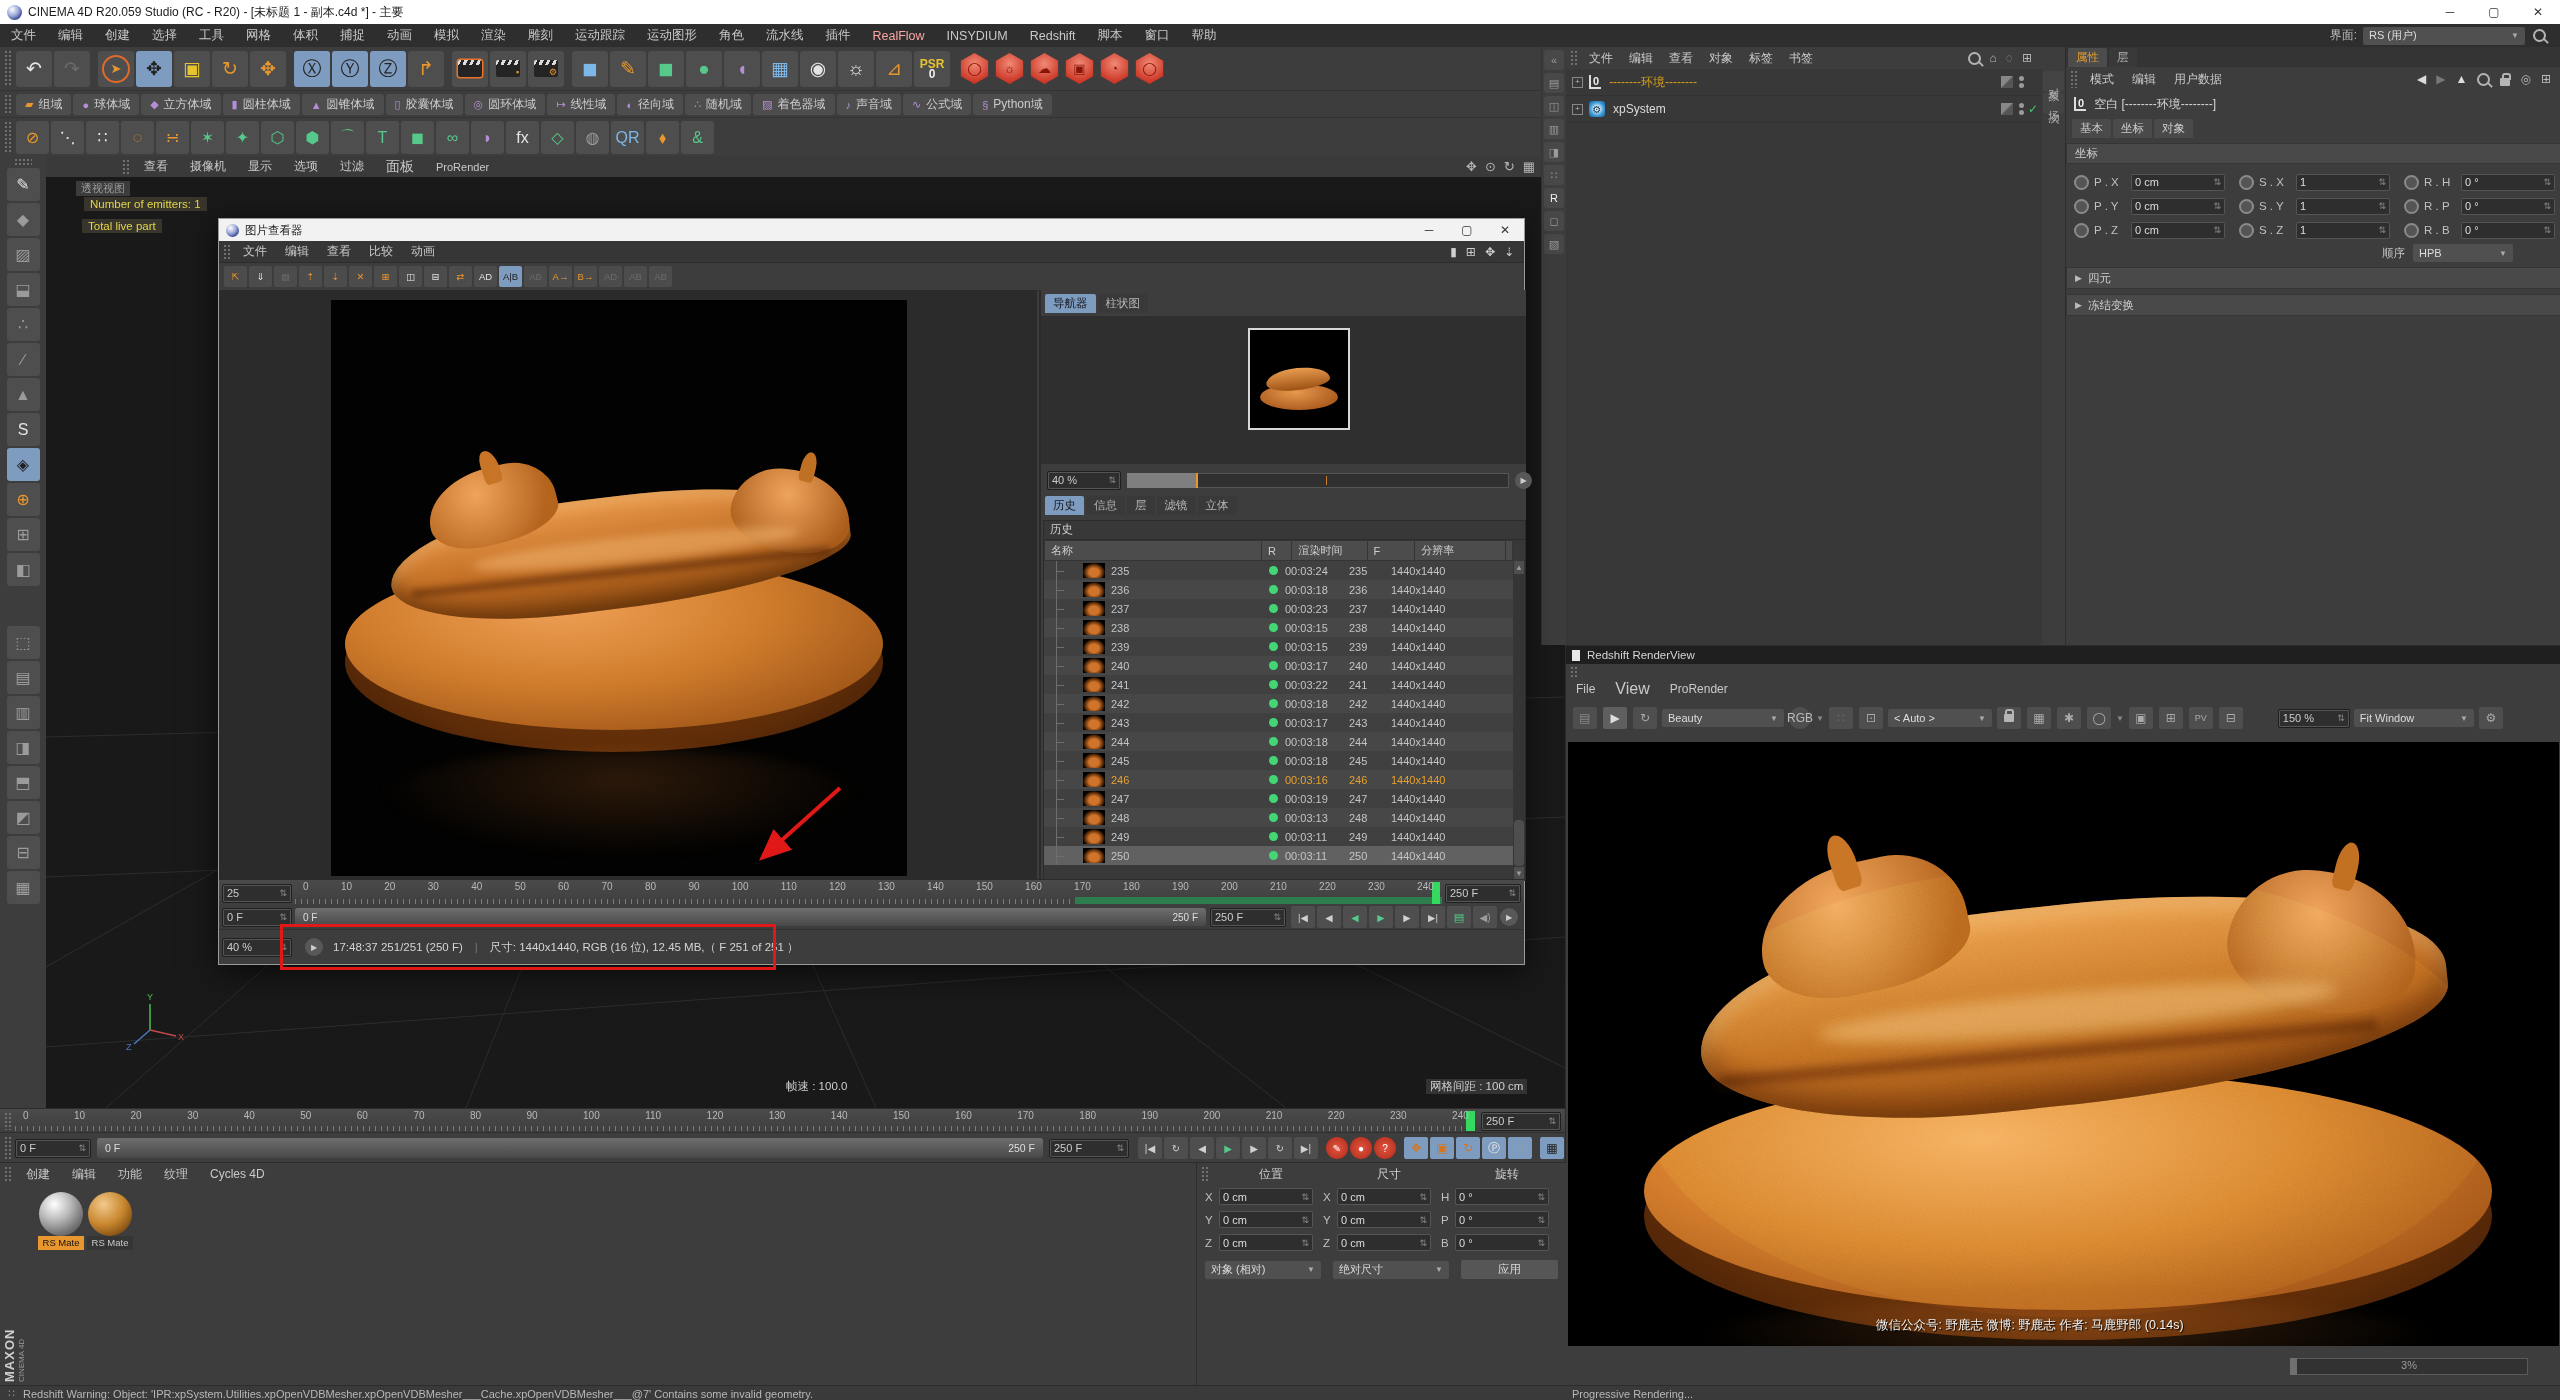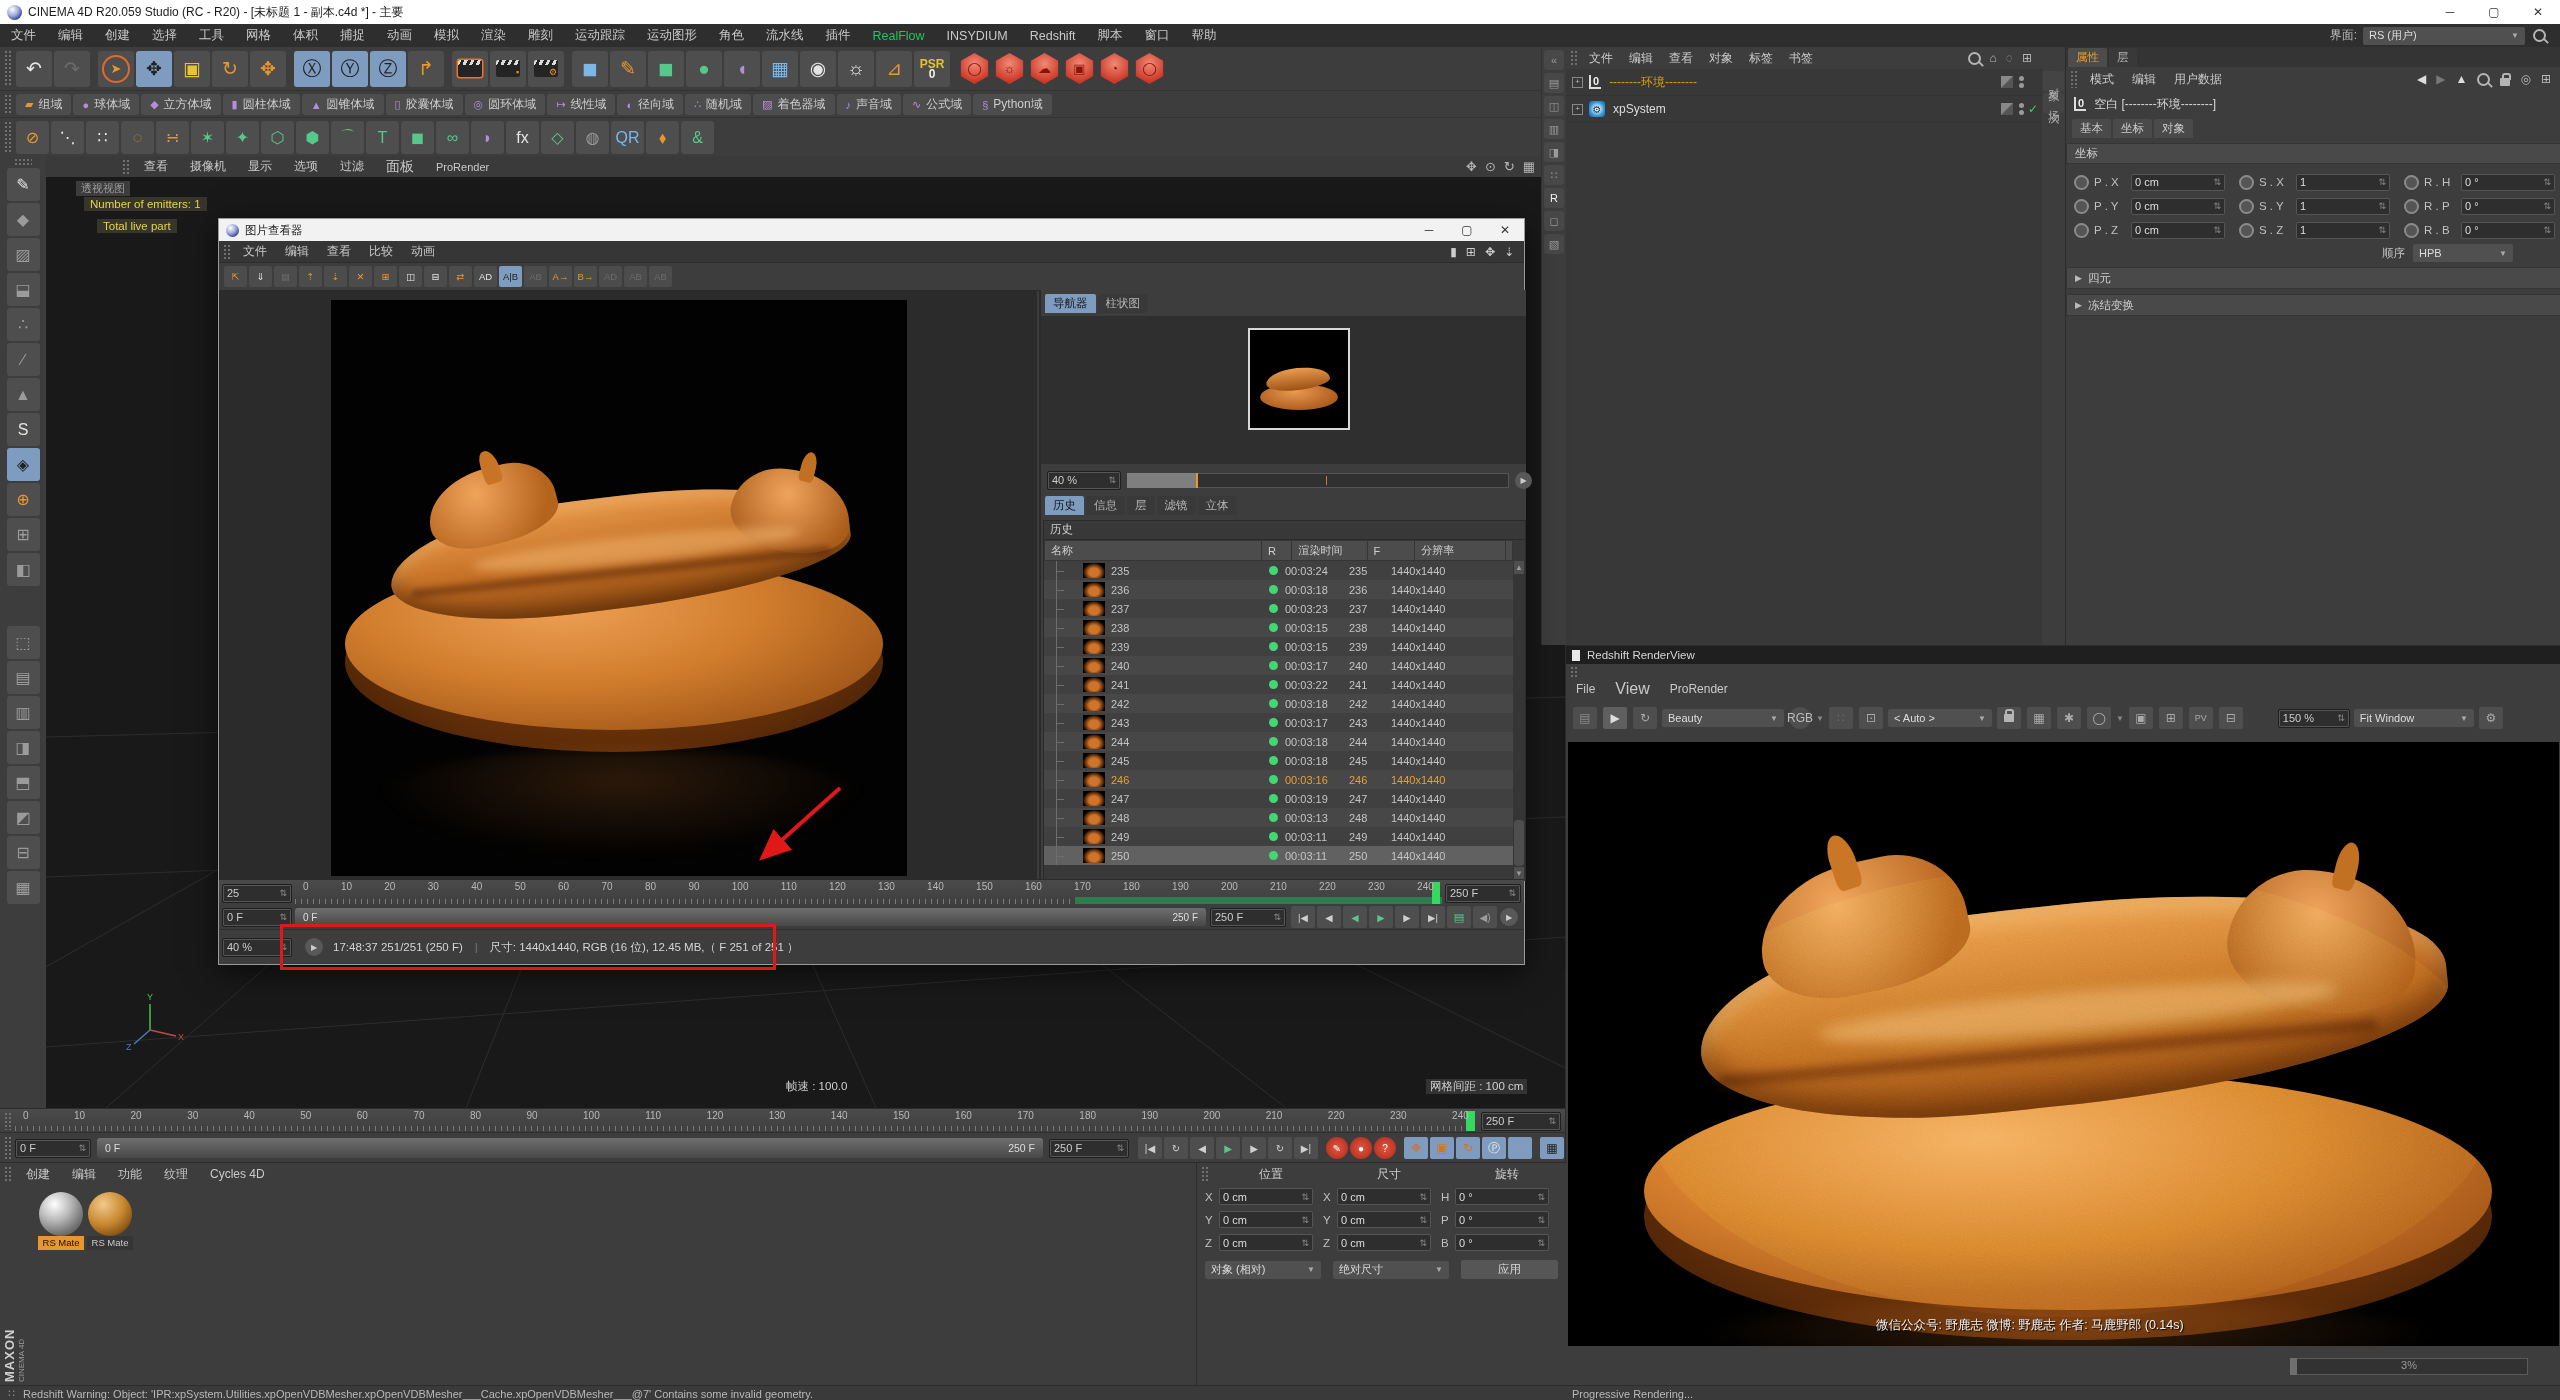--- a/index.html
+++ b/index.html
@@ -2,21 +2,21 @@
 <html><head>
 <meta charset="utf-8">
 <style>
   html,body{margin:0;padding:0}
   body{width:2560px;height:1400px;position:relative;overflow:hidden;background:#3f3f3f;
        font-family:"Liberation Sans","DejaVu Sans",sans-serif;color:#c8c8c8;font-size:12px}
   .abs{position:absolute}
   .row{display:flex;align-items:center}
   .grip{width:7px;align-self:stretch;margin:3px 4px;background-image:radial-gradient(#707070 1px,transparent 1.3px);background-size:4px 4px;flex:none}
   .menu-item{padding:0 11px;font-size:12.5px;color:#c9c9c9;white-space:nowrap;cursor:default}
-  .menu-item.yellow{color:#22c55e}
+  .menu-item.yellow{color:#fca5a5}
   
   .tbtn{width:36px;height:36px;margin:1px;border-radius:3px;background:#4e4e4e;display:flex;align-items:center;justify-content:center;font-size:19px;color:#cfcfcf;position:relative;flex:none}
   .tbtn.t32{width:33px;height:33px;font-size:16px}
   .tbtn.t24{width:24px;height:22px;font-size:12px;border-radius:2px}
   .tbtn.mini{width:23px;height:21px;font-size:11px;border-radius:2px;background:#4c4c4c;margin:1px}
   .tbtn.on{background:#7e9cc0;color:#222}
   .tbtn.on .org{color:#d8741a}
   .sep{width:6px;flex:none}
   .org{color:#e8962e}.ylw{color:#e7c32f}.grn{color:#56c98a}.blu{color:#7db7e8}.pur{color:#b48fd8}.wht{color:#e4e4e4}.dis{color:#6b6b6b}.gry{color:#9b9b9b}
   .rs{color:#f0f0f0;background:#1c1c1c;border-radius:3px}
@@ -507,21 +507,21 @@
         <line x1="0" y1="0" x2="0" y2="-26" stroke="#49c24d" stroke-width="1.5"></line>
         <line x1="0" y1="0" x2="26" y2="6" stroke="#c24949" stroke-width="1.5"></line>
         <line x1="0" y1="0" x2="-16" y2="14" stroke="#4979c2" stroke-width="1.5"></line>
         <text x="-3" y="-30" fill="#49c24d" font-size="9">Y</text>
         <text x="28" y="10" fill="#c24949" font-size="9">X</text>
         <text x="-24" y="20" fill="#4979c2" font-size="9">Z</text>
       </g>
     </svg>
     <div class="abs" style="left:30px;top:4px;color:#9a9a9a;background:#3c3c3c;padding:0 5px;font-size:11px">透视视图</div>
     <div class="abs hud" style="left:38px;top:20px">Number of emitters: 1</div>
-    <div class="abs hud" style="left:51px;top:42px">Total live part</div>
+    <div class="abs hud" style="left:36px;top:42px">Total live part</div>
     <div class="abs" style="left:740px;top:902px;color:#cfcfcf;font-size:11.5px">帧速 : 100.0</div>
     <div class="abs" style="left:1380px;top:902px;color:#cfcfcf;font-size:11.5px;background:#333;padding:0 4px">网格间距 : 100 cm</div>
   </div>
 </div>
 
 <div class="abs panelbar" style="left:1541px;top:47px;width:24px;height:598px;border-left:1px solid #333;z-index:3">
   <div>
       <div class="tbtn gry" style="width:20px;height:20px;font-size:11px;margin:3px auto;background:#484848">
         <span>«</span>
       </div>

